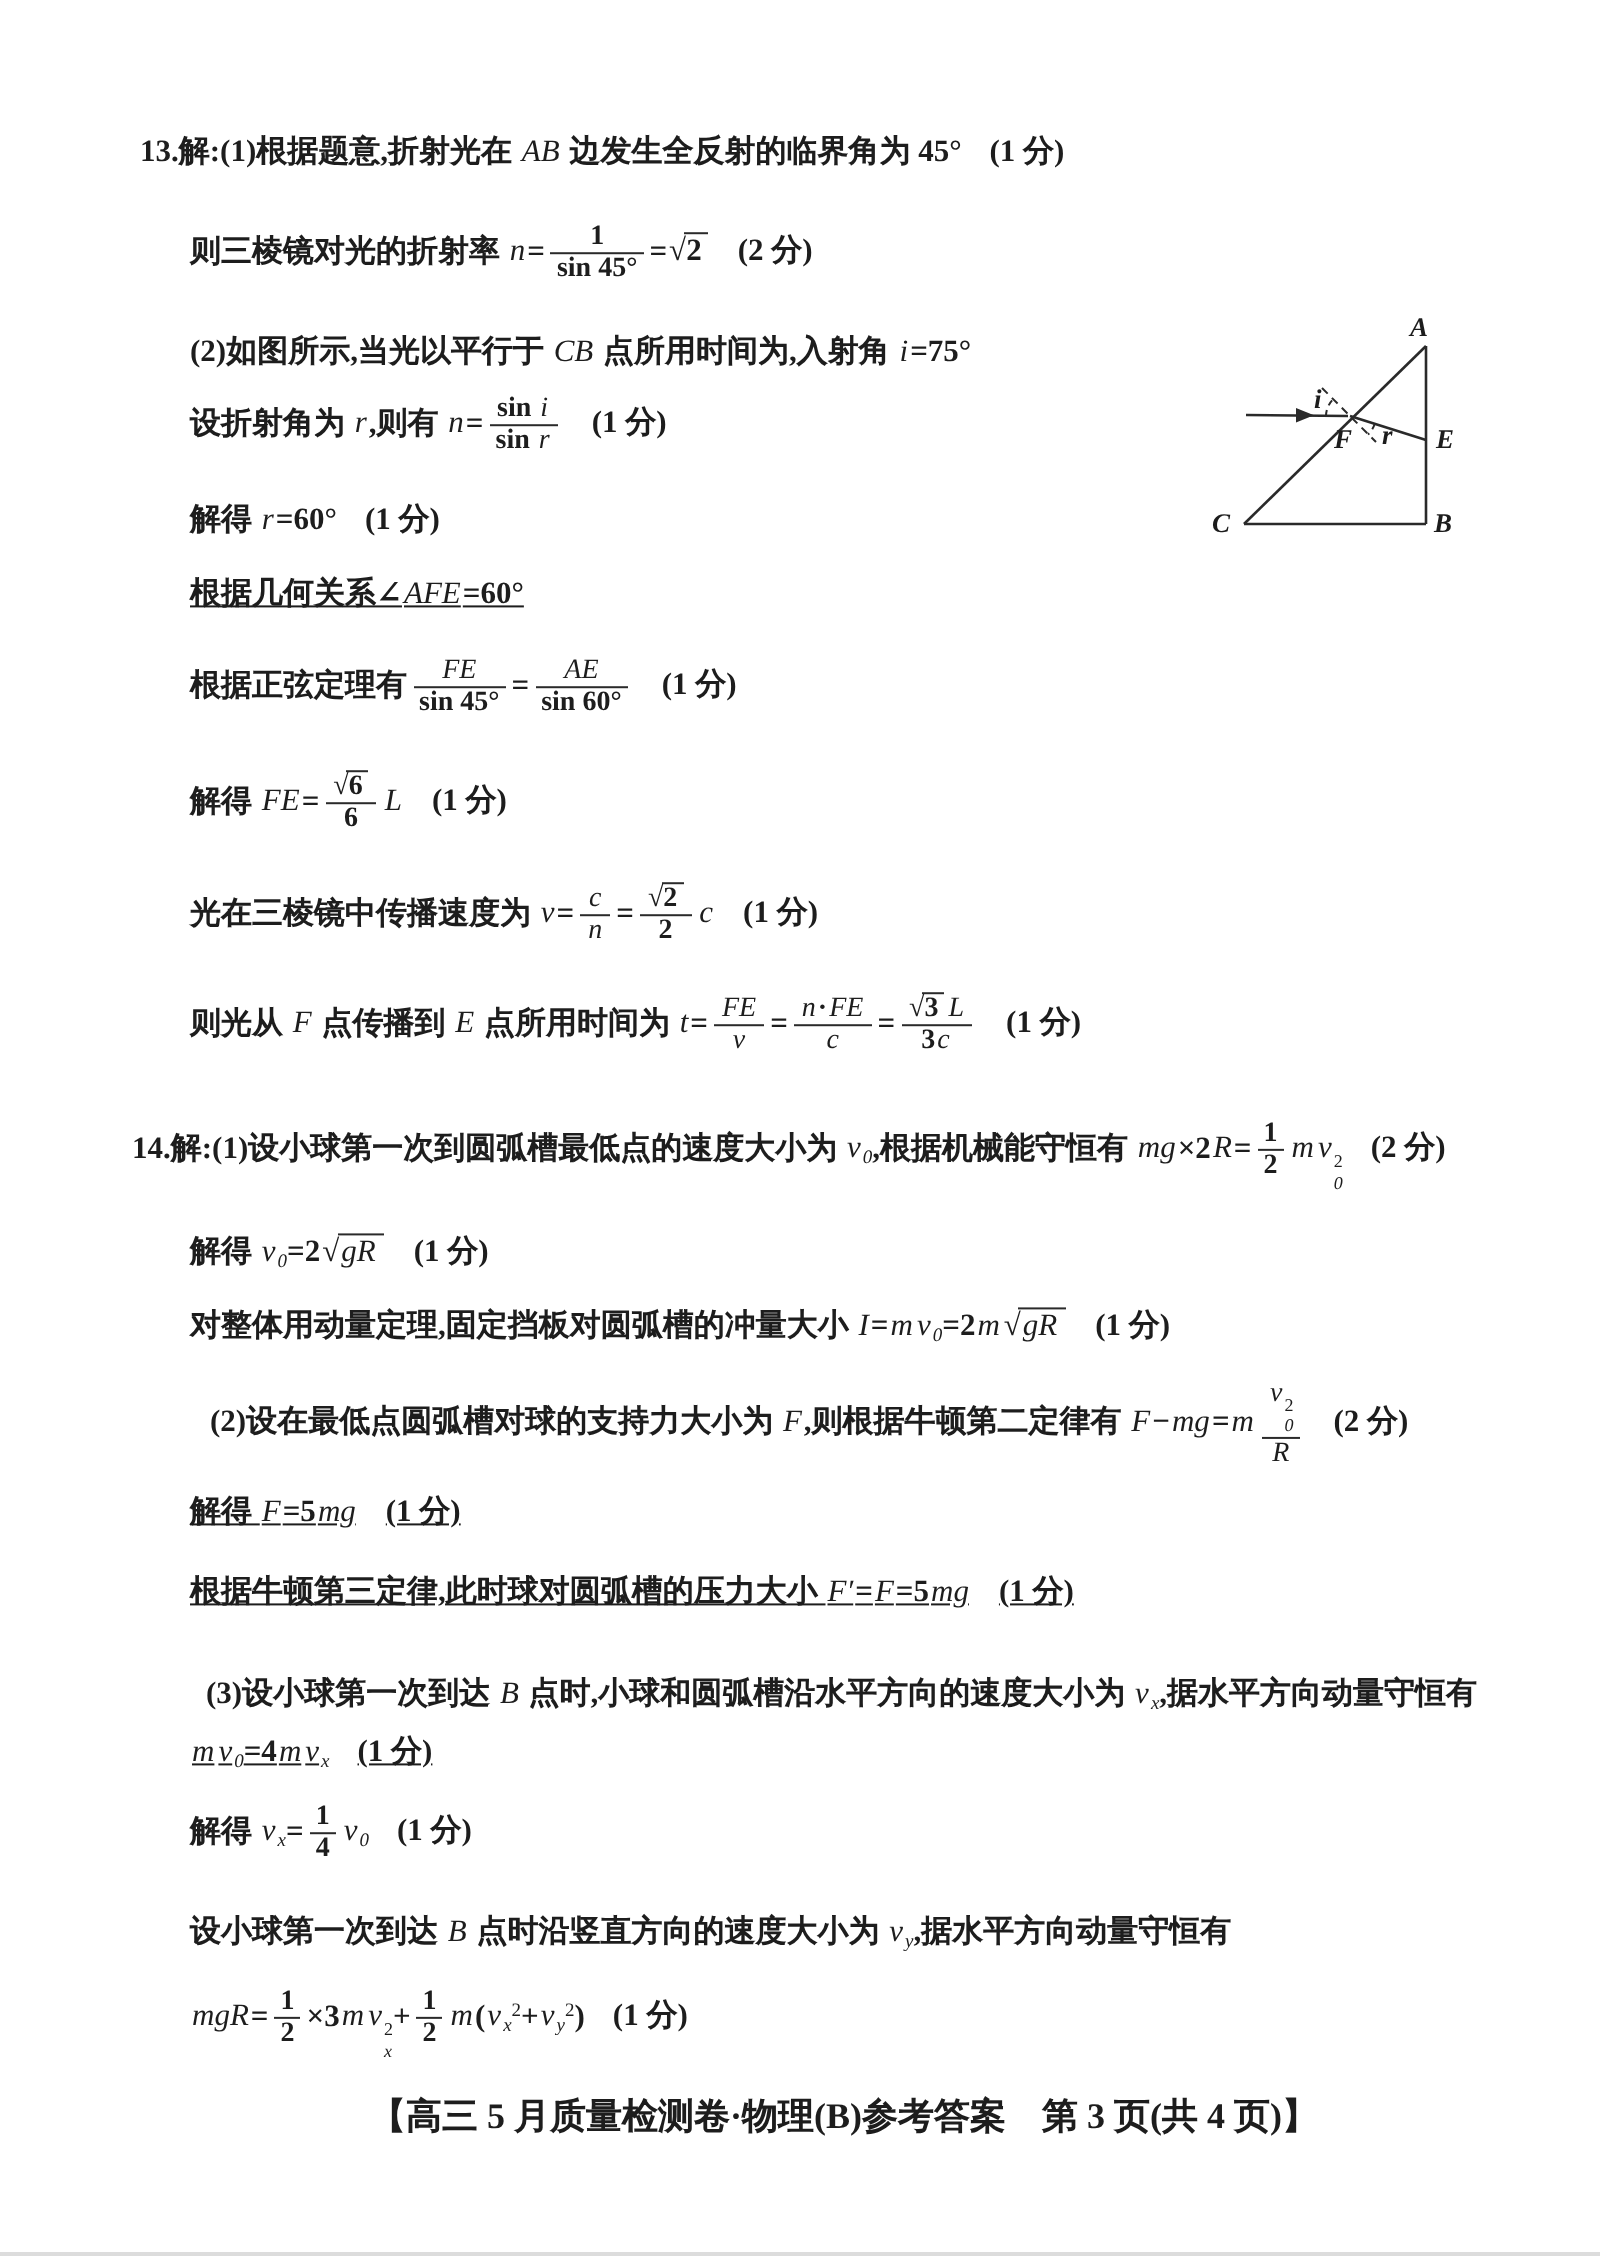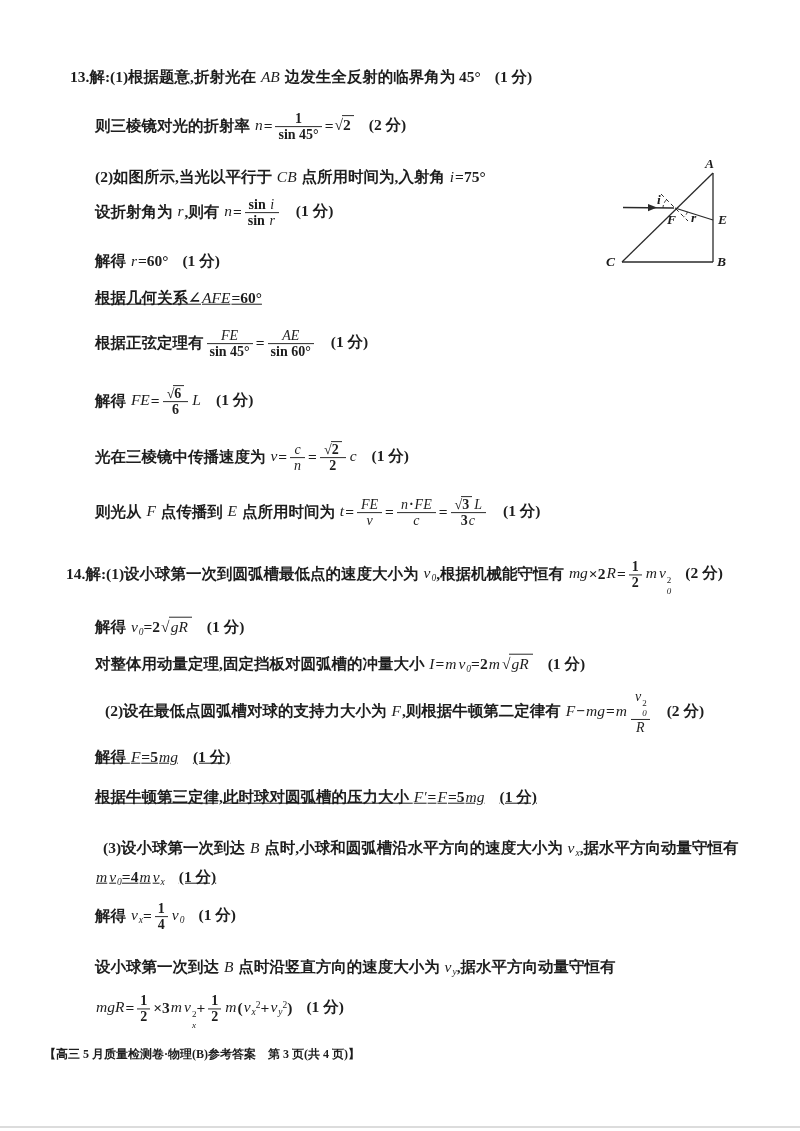--- a/index.html
+++ b/index.html
@@ -27,22 +27,22 @@
   .sqrt .sqs{font-style:normal;font-weight:500;}
   .sqrt .rad{border-top:1.3px solid #2a2a2a;padding:0 3px 0 1px;margin-left:-1px;}
   
   sub.msub{font-size:9.5px;font-style:italic;font-family:"Liberation Serif",serif;line-height:0;vertical-align:-3px;}
   sup.msup{font-size:9.5px;font-family:"Liberation Serif",serif;line-height:0;vertical-align:5px;}
   .grp{white-space:nowrap;}
   .ss{display:inline-flex;flex-direction:column;align-items:flex-start;font-size:9px;line-height:1.15;vertical-align:-5px;}
   .ss .sst{font-style:normal;}
   .ss .ssb{font-style:italic;}
   #footer{
-    position:absolute;left:0;right:0;top:1046px;text-align:left;
-    font-size:12px;font-weight:700;
+    position:absolute;left:0;right:0;top:1046px;text-align:center;
+    font-size:18px;font-weight:700;
     font-family:"Liberation Serif","DejaVu Serif",serif;
     padding-left:44px;
   }
   #diagram{position:absolute;left:595px;top:150px;}
   #scan-edge{
     position:absolute;left:0;bottom:3px;width:100%;height:2px;background:#dcdcdc;
   }
 </style>
 </head>
 <body>

